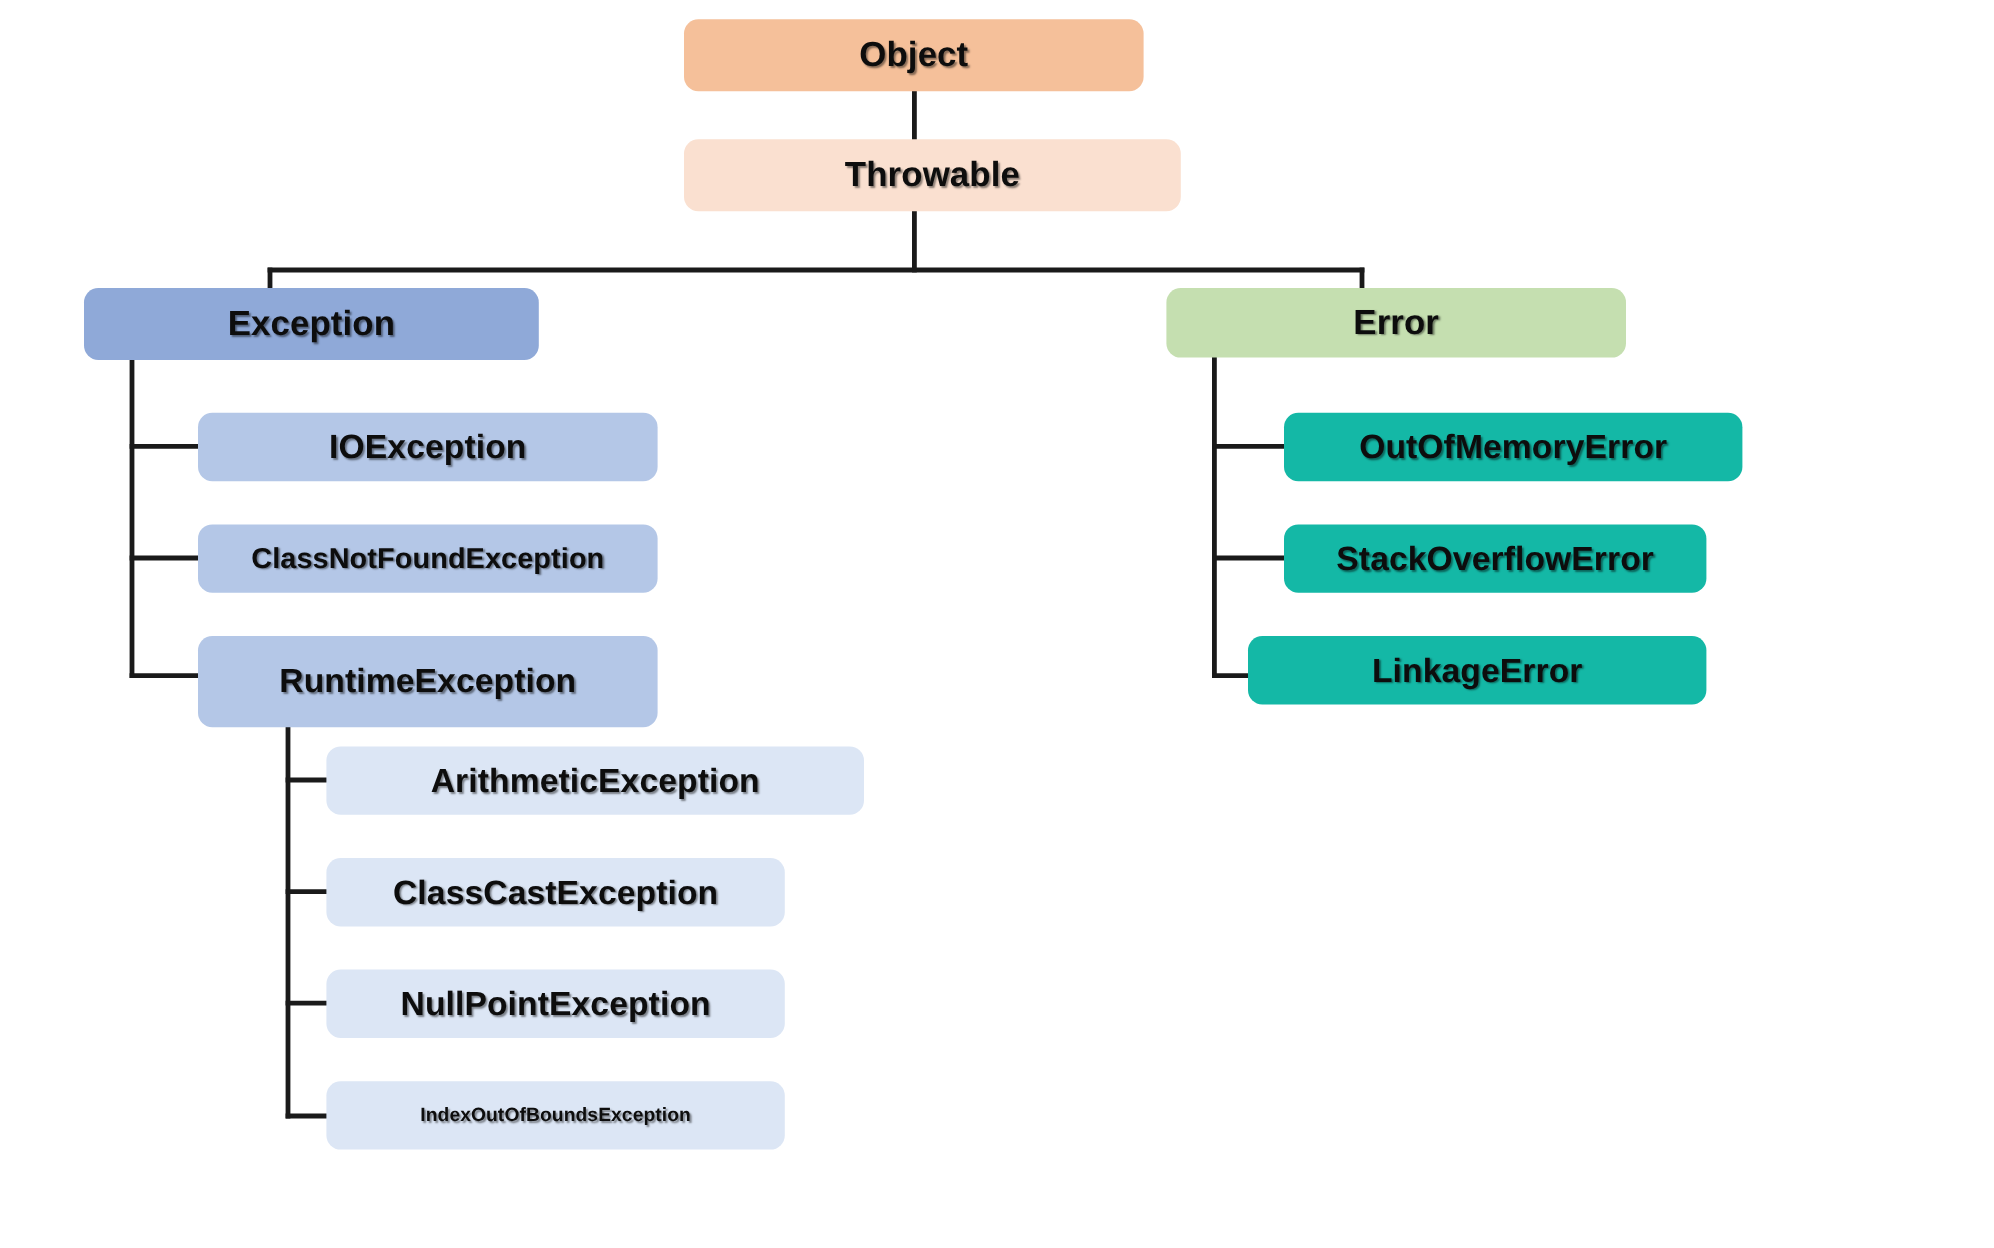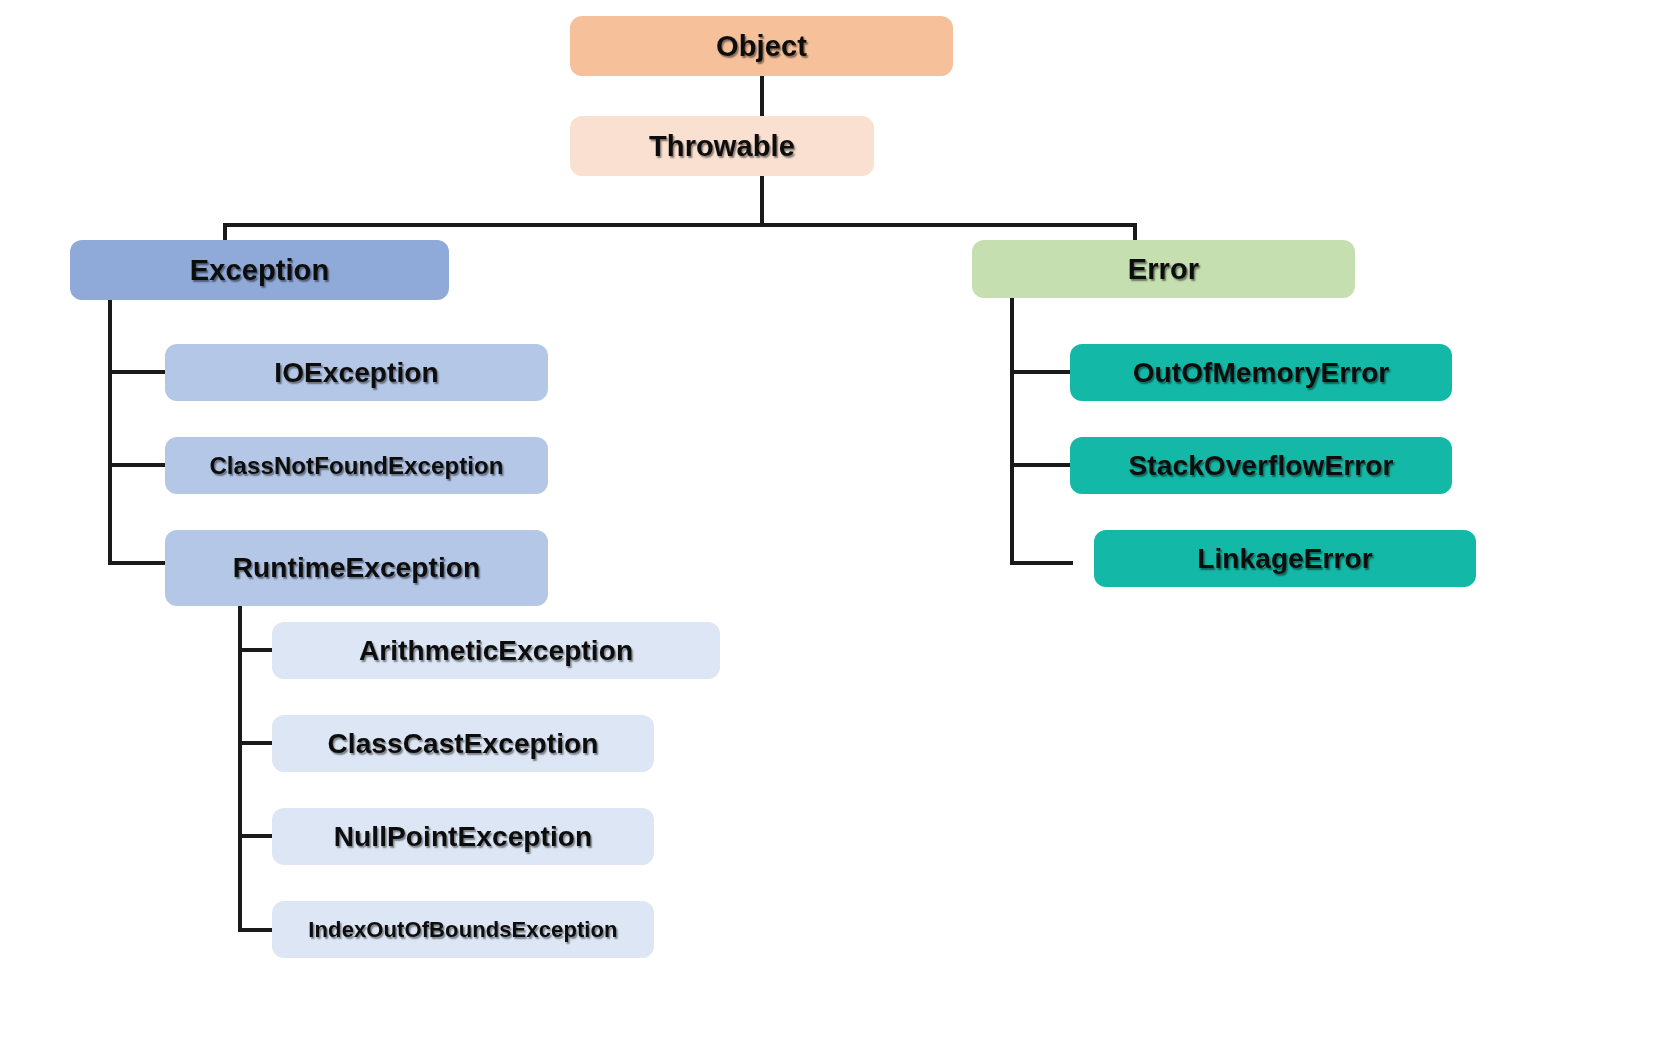--- a/index.html
+++ b/index.html
@@ -45,21 +45,21 @@
   .tier-root2   { background: #fae0d0; }
   .tier-exc     { background: #8fa9d8; }
   .tier-exc2    { background: #b4c7e7; }
   .tier-exc3    { background: #dce6f5; }
   .tier-err     { background: #c5dfb0; }
   .tier-err2    { background: #14b8a6; }
 
   .fs-lg   { font-size: 29px; }
   .fs-md   { font-size: 28px; }
   .fs-sm   { font-size: 24px; }
-  .fs-xs   { font-size: 22px; }
+  .fs-xs   { font-size: 16px; }
 </style>
 </head>
 <body>
 
 <div id="canvas">
 
   <svg id="wires" viewBox="0 0 1662 1040" xmlns="http://www.w3.org/2000/svg">
     <g stroke="#1a1a1a" stroke-width="4" fill="none" stroke-linecap="square">
 
       <line x1="762" y1="76" x2="762" y2="116"></line>
@@ -82,21 +82,21 @@
 
       <line x1="1012" y1="296" x2="1012" y2="563"></line>
       <line x1="1012" y1="372" x2="1071" y2="372"></line>
       <line x1="1012" y1="465" x2="1071" y2="465"></line>
       <line x1="1012" y1="563" x2="1071" y2="563"></line>
     </g>
   </svg>
 
   <div class="node tier-root fs-lg" style="left:570px; top:16px; width:383px; height:60px;">Object</div>
 
-  <div class="node tier-root2 fs-lg" style="left:570px; top:116px; width:304px; height:60px;">Throwable</div>
+  <div class="node tier-root2 fs-lg" style="left:570px; top:116px; width:414px; height:60px;">Throwable</div>
 
   <div class="node tier-err fs-lg" style="left:972px; top:240px; width:383px; height:58px;">Error</div>
 
   <div class="node tier-exc fs-lg" style="left:70px; top:240px; width:379px; height:60px;">Exception</div>
 
   <div class="node tier-exc2 fs-md" style="left:165px; top:344px; width:383px; height:57px;text-align:center;">IOException</div>
 
   <div class="node tier-exc2 fs-sm" style="left:165px; top:437px; width:383px; height:57px;">ClassNotFoundException</div>
 
   <div class="node tier-exc2 fs-md" style="left:165px; top:530px; width:383px; height:76px;">RuntimeException</div>
@@ -104,17 +104,17 @@
   <div class="node tier-exc3 fs-md" style="left:272px; top:622px; width:448px; height:57px;">ArithmeticException</div>
 
   <div class="node tier-exc3 fs-md" style="left:272px; top:715px; width:382px; height:57px;">ClassCastException</div>
 
   <div class="node tier-exc3 fs-md" style="left:272px; top:808px; width:382px; height:57px;">NullPointException</div>
 
   <div class="node tier-exc3 fs-xs" style="left:272px; top:901px; width:382px; height:57px;">IndexOutOfBoundsException</div>
 
   <div class="node tier-err2 fs-md" style="left:1070px; top:344px; width:382px; height:57px;">OutOfMemoryError</div>
 
-  <div class="node tier-err2 fs-md" style="left:1070px; top:437px; width:382px; height:57px;">StackOverflowError</div>
+  <div class="node tier-err2 fs-md" style="left:1070px; top:437px; width:352px; height:57px;">StackOverflowError</div>
 
-  <div class="node tier-err2 fs-md" style="left:1094px; top:530px; width:382px; height:57px;">LinkageError</div>
+  <div class="node tier-err2 fs-md" style="left:1040px; top:530px; width:382px; height:57px;">LinkageError</div>
 
 </div>
 
 </body></html>

